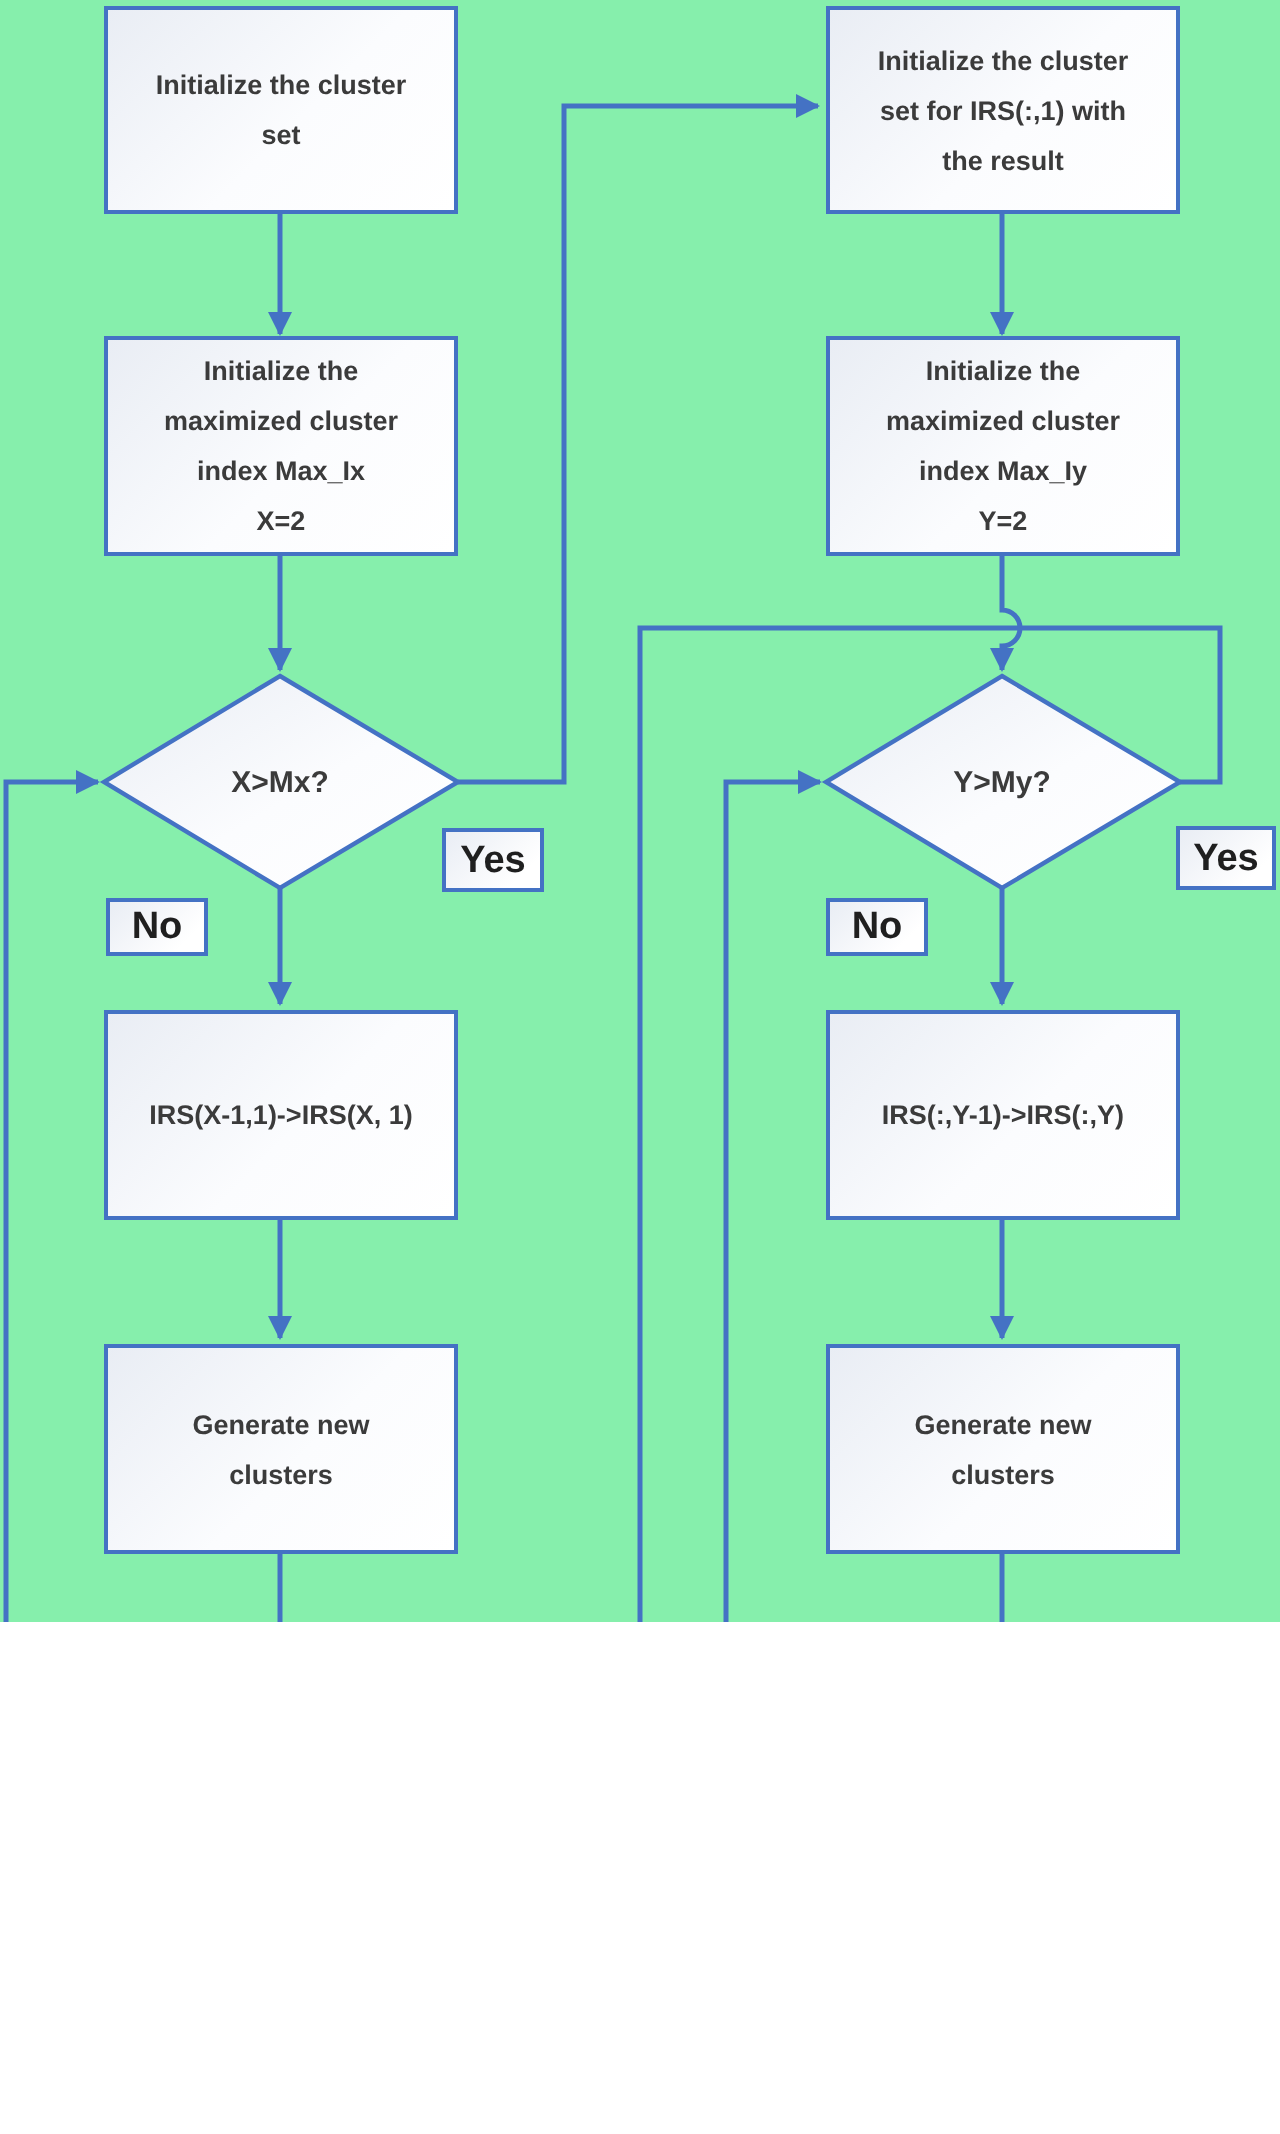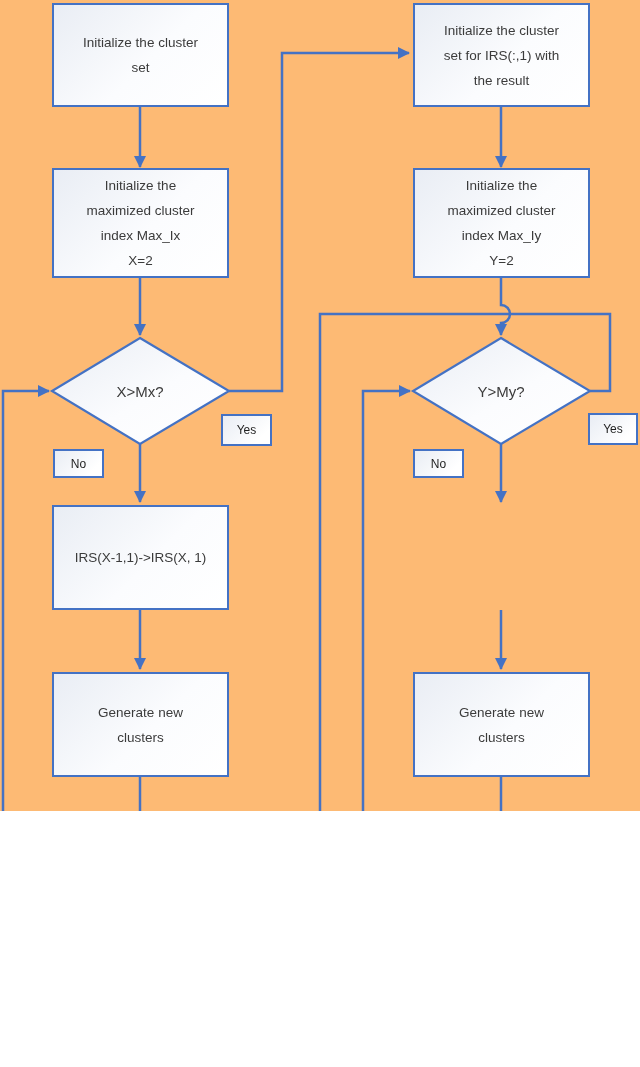--- a/index.html
+++ b/index.html
@@ -2,23 +2,24 @@
 <html style="--accent: #4472C4; --ink: #3b3b3b; --fill-light: #e9edf4;"><head>
 <meta charset="utf-8">
 <style>
   :root{
     --accent:#4472C4;
     --ink:#3b3b3b;
     --fill-light:#e9edf4;
   }
   html,body{margin:0;padding:0;background:#ffffff;}
   .canvas{
-    position:relative;width:640px;height:811px;background:#fdba74;
+    position:relative;width:640px;height:811px;background:#86efac;
     font-family:"Liberation Sans", sans-serif;color:var(--ink);
     overflow:hidden;
+    font-weight:bold;
   }
   .layer{position:absolute;left:0;top:0;width:640px;height:1067px;}
   svg.layer{pointer-events:none;}
   .connector{fill:none;stroke:var(--accent);stroke-width:2.5px;}
   .arrowhead{fill:var(--accent);}
   .diamond-shape{stroke:var(--accent);stroke-width:2.2px;fill:url(#nodeGrad);}
   .gstop1{stop-color:var(--fill-light);}
   .gstop2{stop-color:#fbfcfe;}
   .gstop3{stop-color:#ffffff;}
   .node{
@@ -32,21 +33,21 @@
   .diamond-text{
     position:absolute;background:transparent;border:none;
     display:flex;align-items:center;justify-content:center;
     text-align:left;font-size:15px;color:var(--ink);white-space:pre-line;
   }
   .small-label{
     position:absolute;box-sizing:border-box;
     border:2px solid var(--accent);
     background:linear-gradient(135deg,var(--fill-light) 0%, #ffffff 80%);
     display:flex;align-items:center;justify-content:center;
-    font-size:12px;line-height:1;color:#1f1f1f;
+    font-size:19px;line-height:1;color:#1f1f1f;
   }
   .terminator{
     position:absolute;box-sizing:border-box;
     border:2.5px solid var(--accent);border-radius:36px;
     background:linear-gradient(135deg,var(--fill-light) 0%, #ffffff 70%);
     display:flex;align-items:center;justify-content:center;
     font-size:16px;color:var(--ink);
   }
 </style>
 </head>
@@ -106,20 +107,21 @@
 set for IRS(:,1) with
 the result</div>
 
   <div class="node" style="left:413px;top:168px;width:177px;height:110px;">Initialize the
 maximized cluster
 index Max_Iy
 Y=2</div>
 
   <div class="diamond-text" style="left:436px;top:371px;width:130px;height:40px;">Y&gt;My?</div>
 
+  <div class="node" style="left:413px;top:505px;width:177px;height:105px;">IRS(:,Y-1)-&gt;IRS(:,Y)</div>
 
   <div class="node" style="left:413px;top:672px;width:177px;height:105px;">Generate new
 clusters</div>
 
 
   <div class="small-label" style="left:221px;top:414px;width:51px;height:32px;">Yes</div>
 
   <div class="small-label" style="left:53px;top:449px;width:51px;height:29px;">No</div>
 
   <div class="small-label" style="left:588px;top:413px;width:50px;height:32px;">Yes</div>

